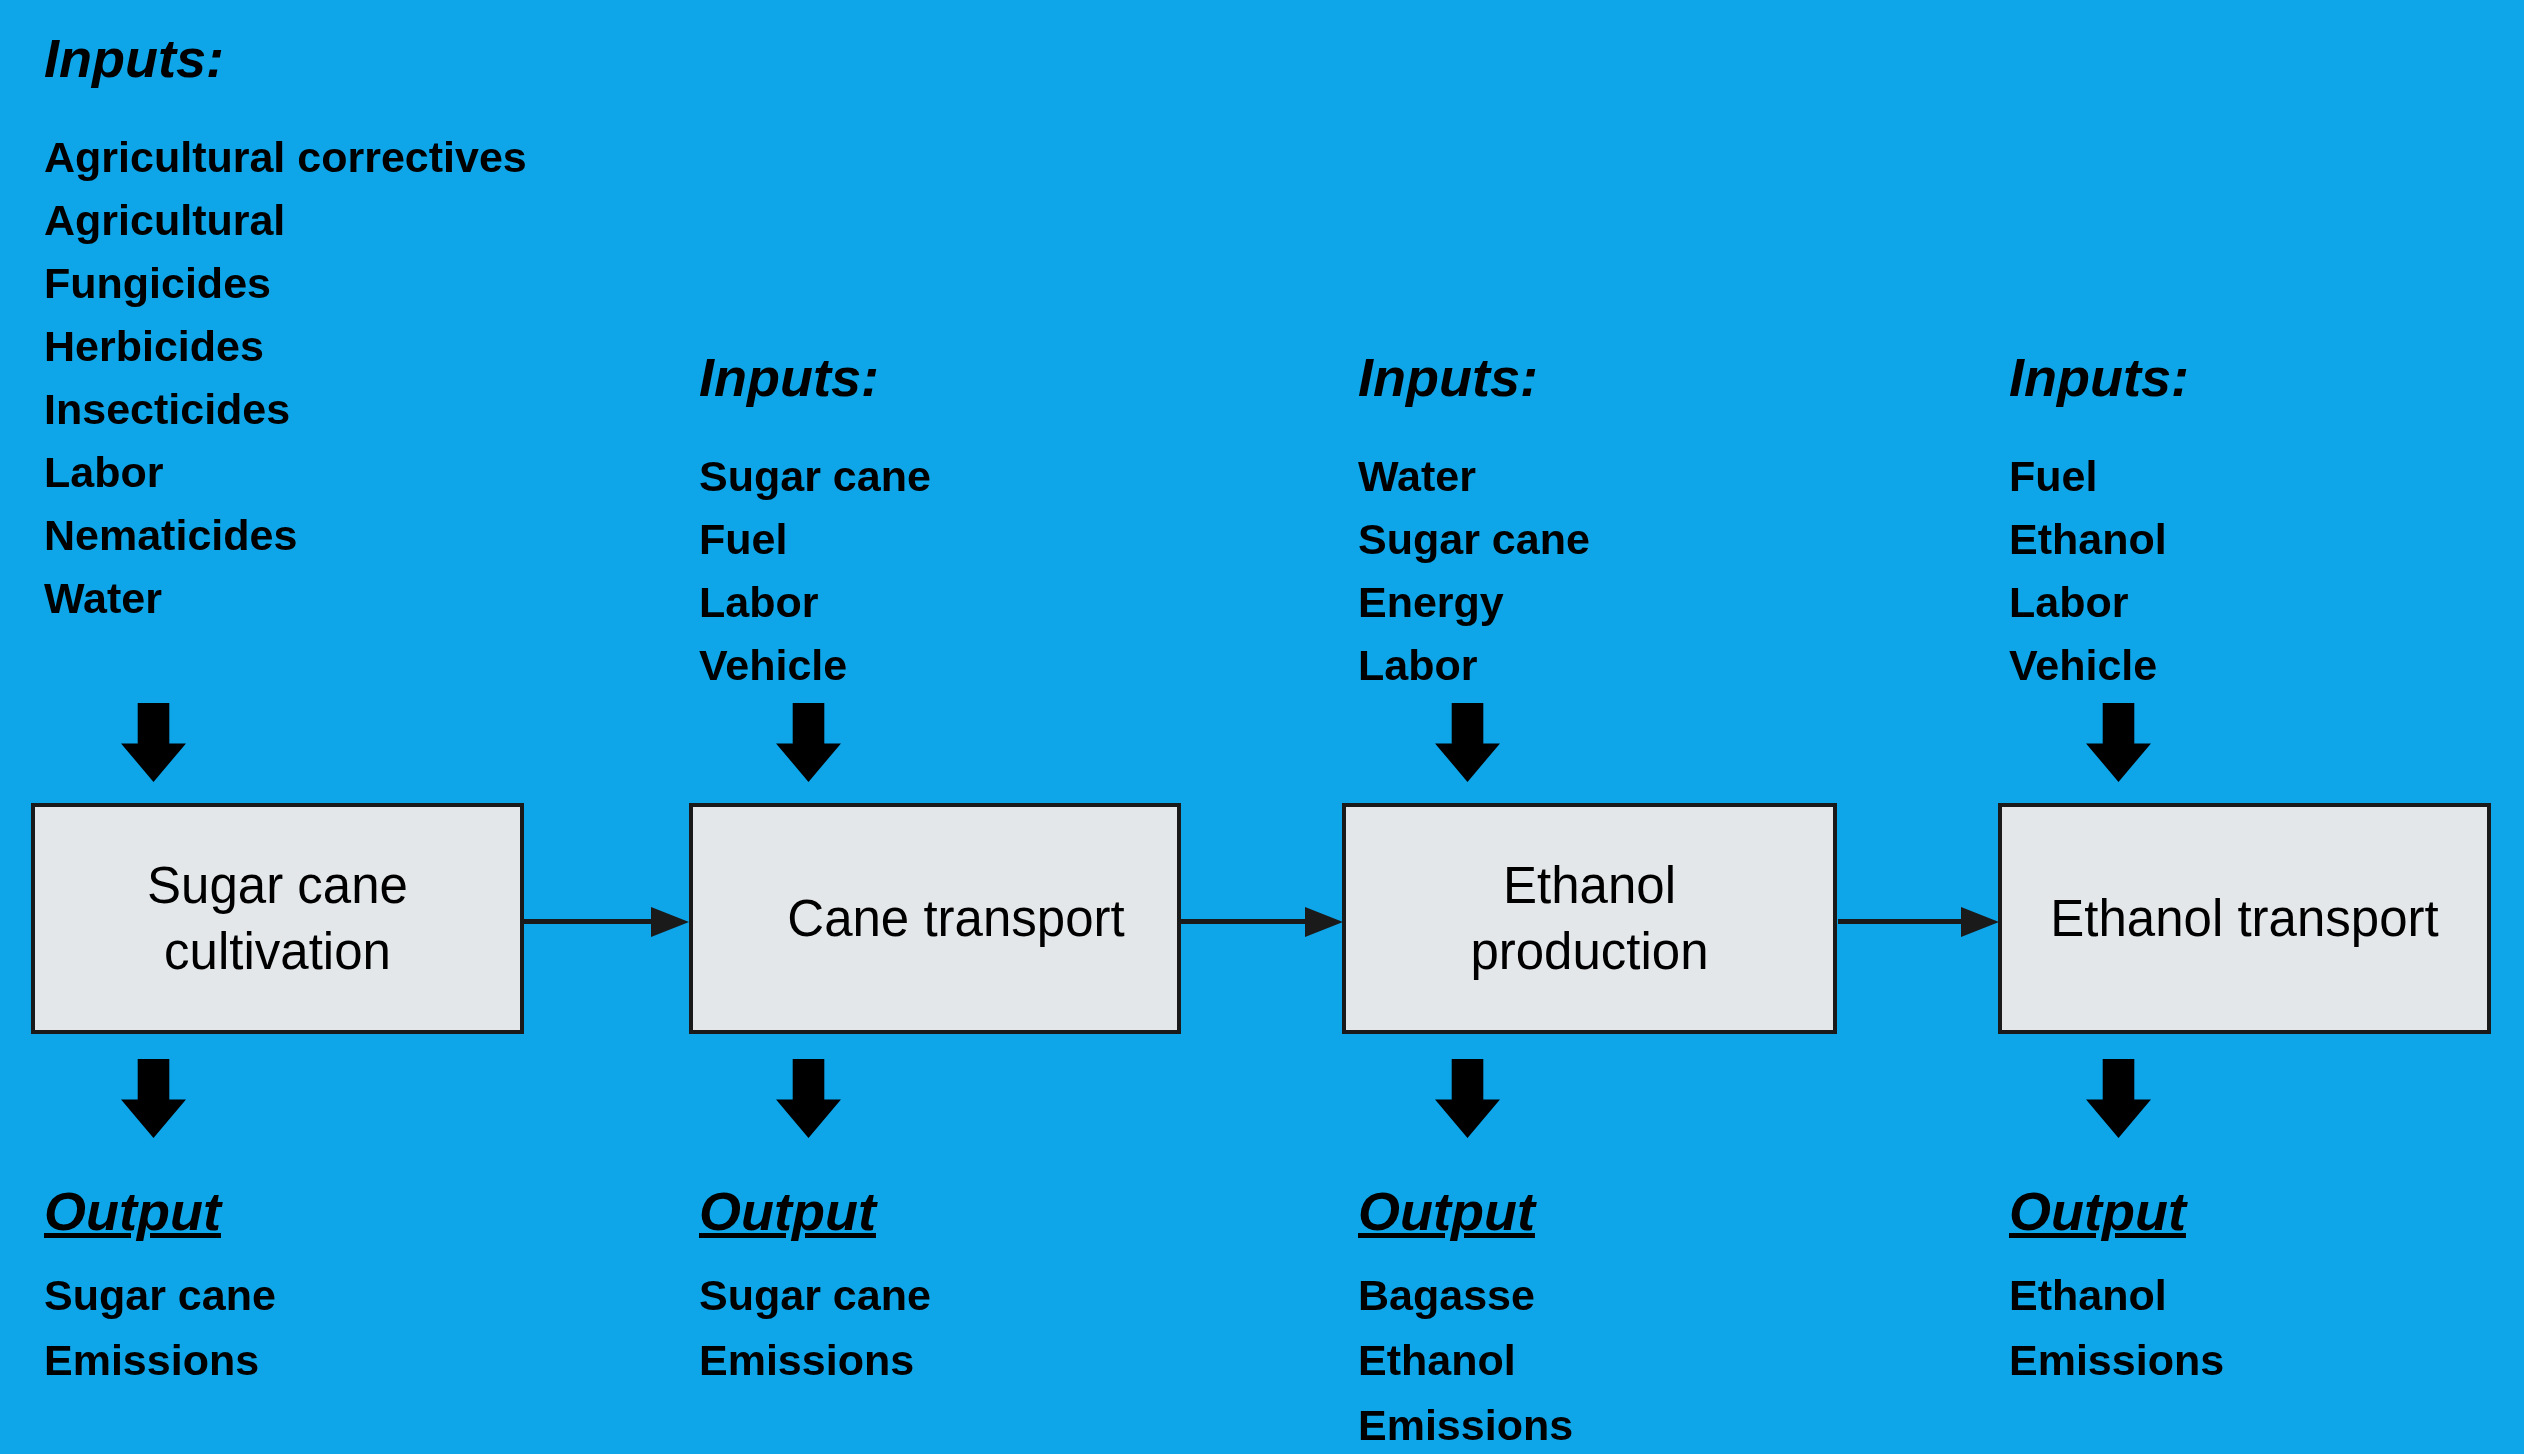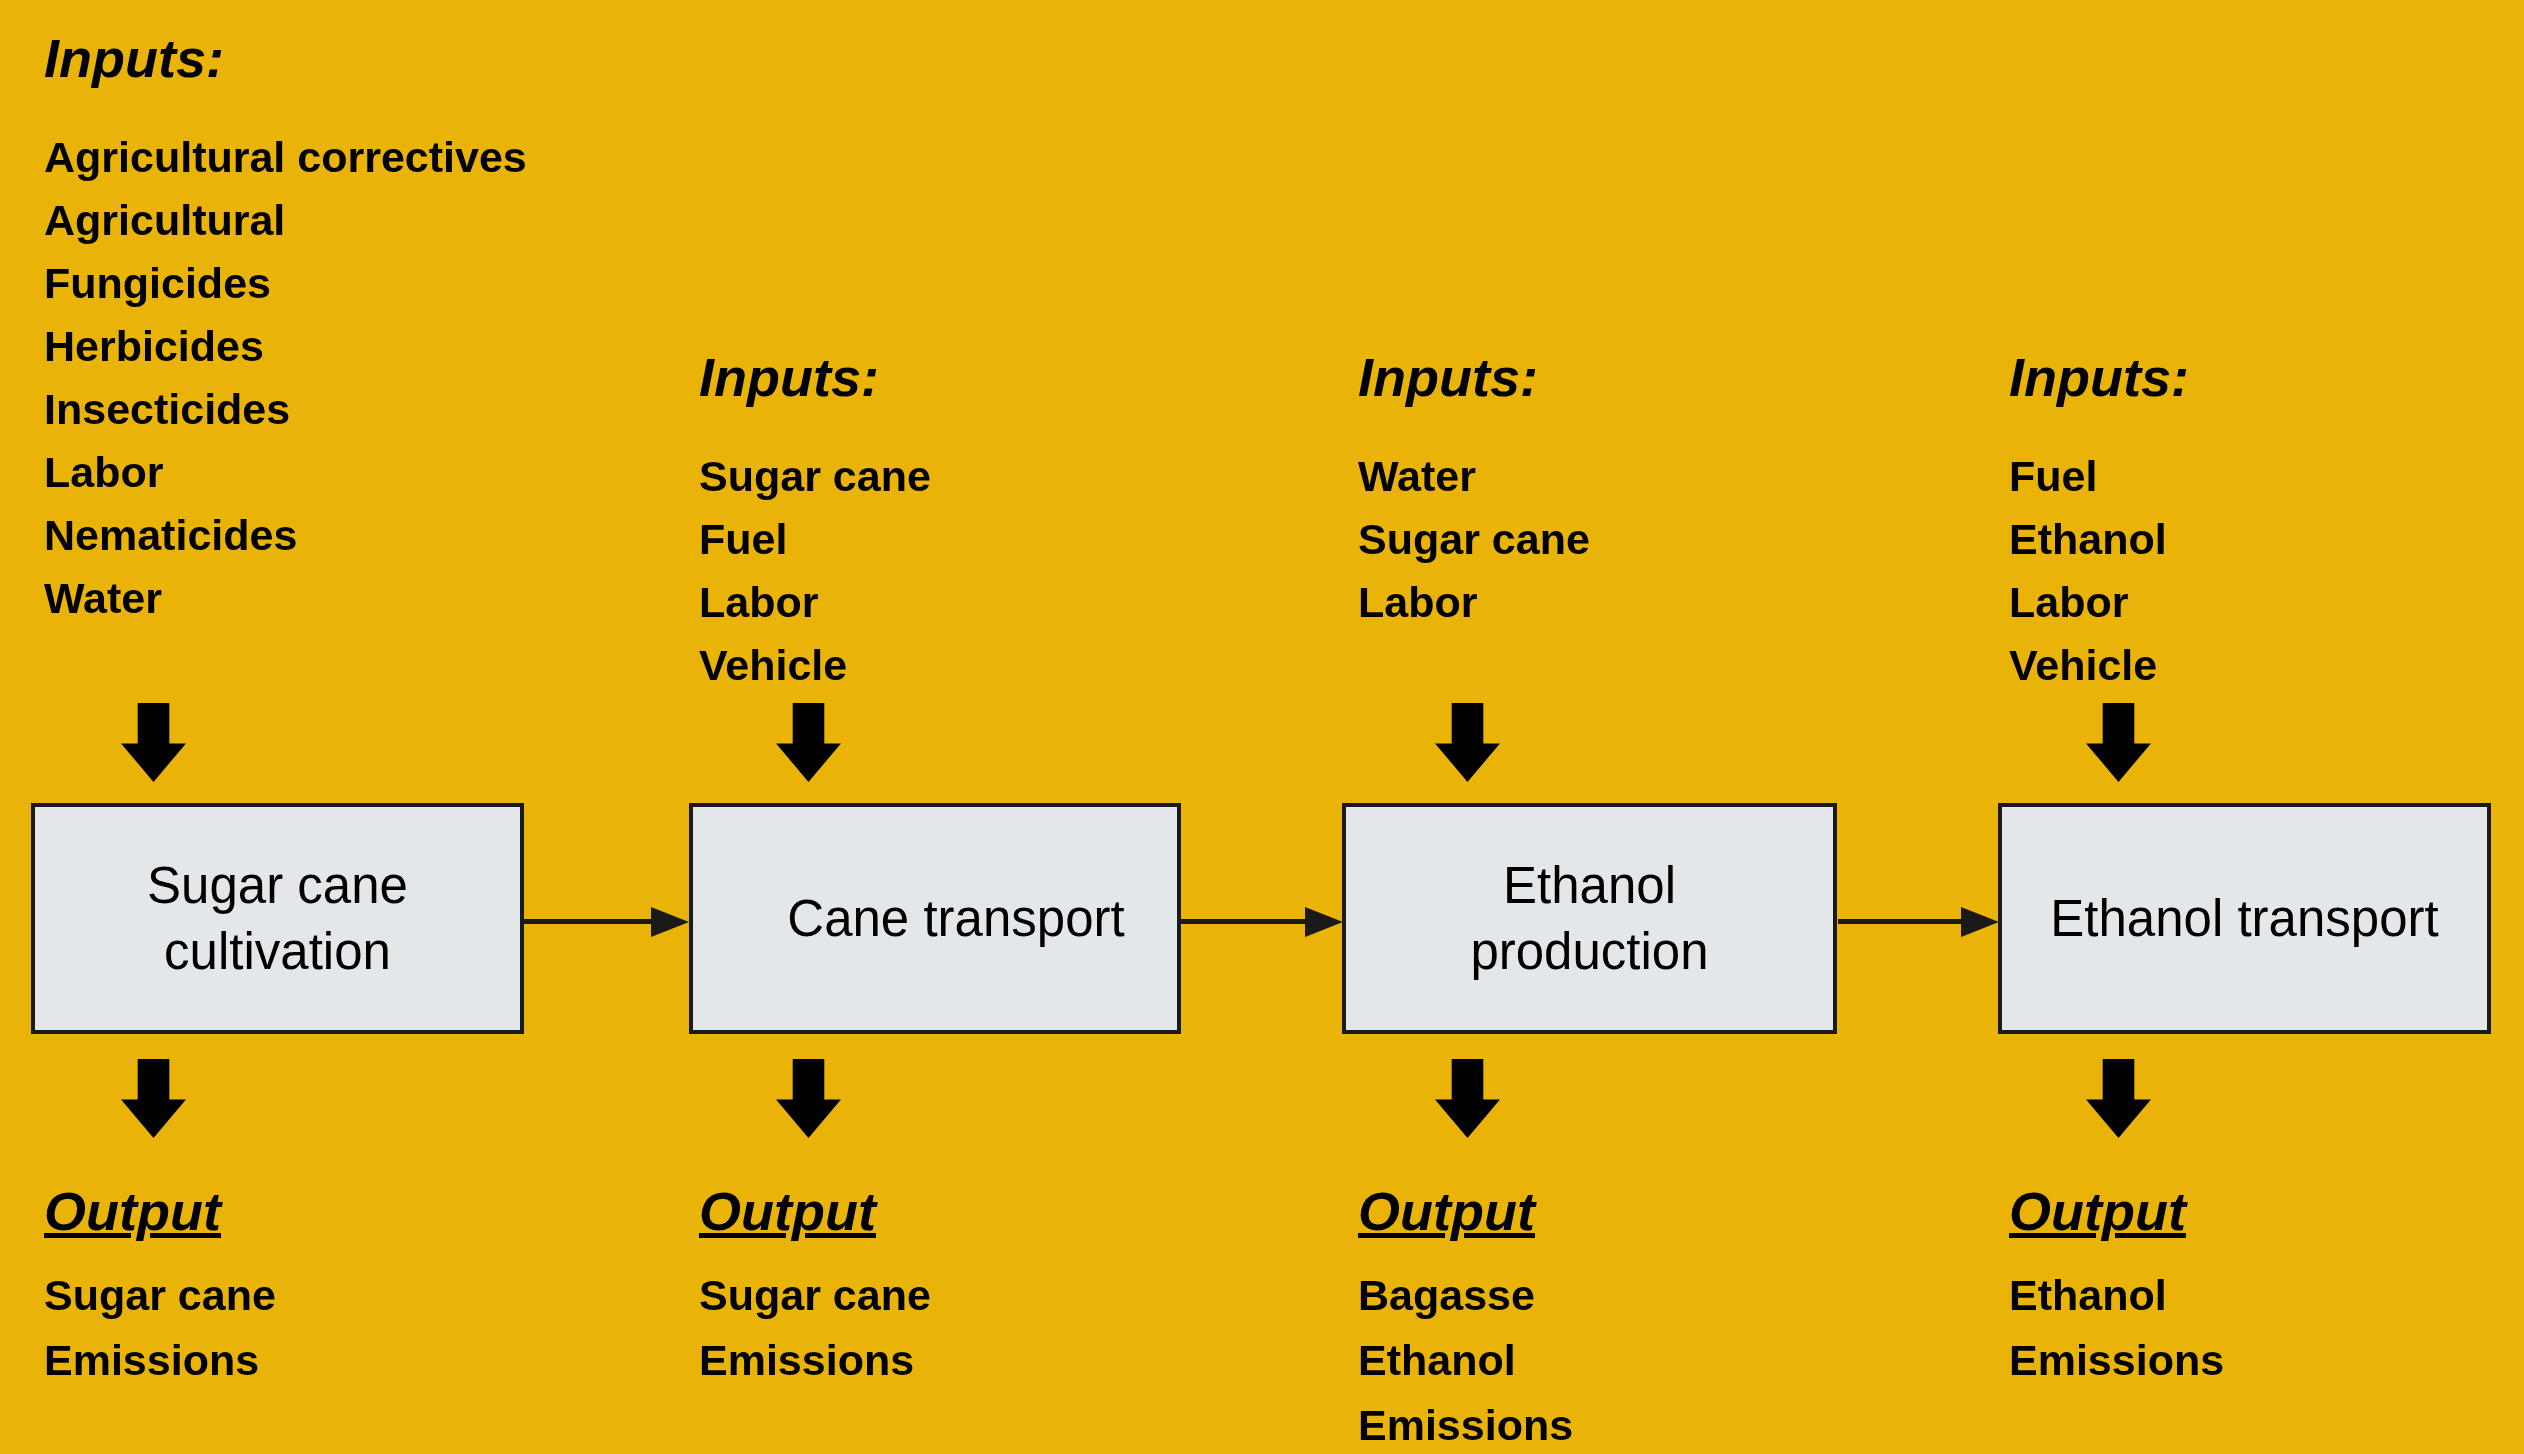--- a/index.html
+++ b/index.html
@@ -1,20 +1,20 @@
 <!DOCTYPE html>
 <html style="font-size:14px"><head>
 <meta charset="utf-8">
 <style>
   html, body { margin: 0; padding: 0; background: #ffffff; }
   .canvas {
     position: relative;
     width: 2525px;
     height: 1454px;
-    background: #eab308;
+    background: #0ea5e9;
     font-family: "Liberation Sans", sans-serif;
     color: #000000;
     overflow: hidden;
   }
   .abs { position: absolute; }
 
   
   .io-heading {
     font-size: 54px;
     font-weight: bold;
@@ -129,20 +129,21 @@
 
   <div class="hconn" style="left:1181px; width:162px;">
     <span class="hline"></span>
       <span class="htri"></span>
   </div>
 
   <div class="abs in-block" style="left:1358px; top:345px;">
     <div class="io-heading">Inputs:</div>
     <div class="io-item">Water</div>
     <div class="io-item">Sugar cane</div>
+    <div class="io-item">Energy</div>
     <div class="io-item">Labor</div>
   </div>
   <svg class="abs down-arrow" style="left:1435px; top:703px;" width="65" height="79" viewBox="0 0 74 90">
     <polygon points="19,0 55,0 55,46 74,46 37,90 0,46 19,46" fill="#000000"></polygon>
   </svg>
   <div class="abs process-box" style="left:1342px; top:803px; width:495px;">
     <span class="box-label">Ethanol
 production</span>
   </div>
   <svg class="abs down-arrow" style="left:1435px; top:1059px;" width="65" height="79" viewBox="0 0 74 90">

